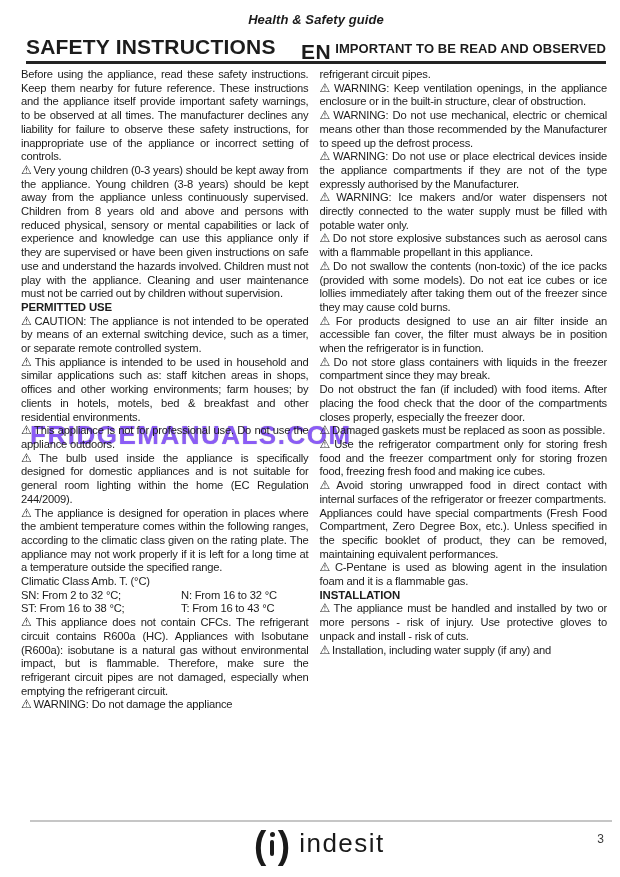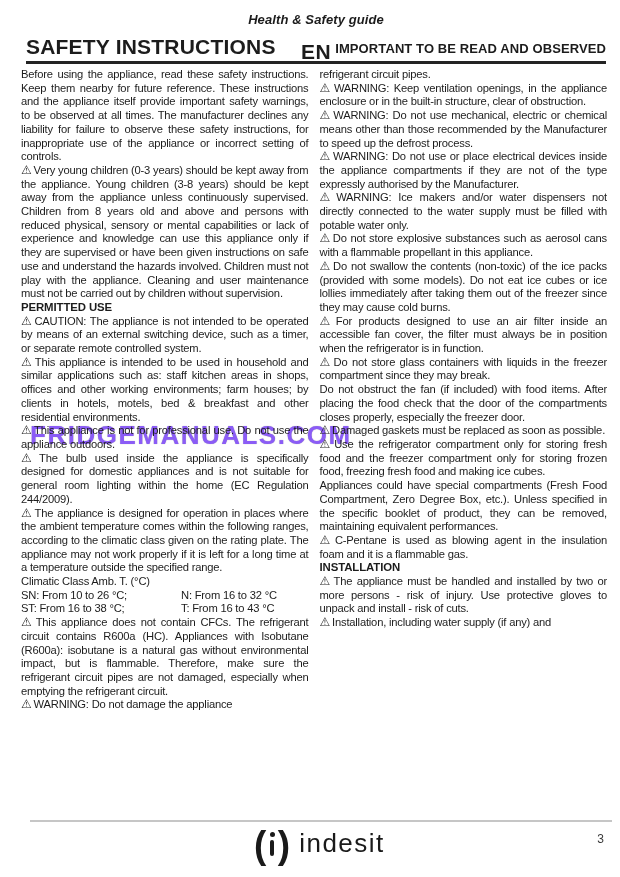--- a/index.html
+++ b/index.html
@@ -86,38 +86,39 @@
     <div class="col" id="col-left">
         <p class="para">Before using the appliance, read these safety instructions. Keep them nearby for future reference. These instructions and the appliance itself provide important safety warnings, to be observed at all times. The manufacturer declines any liability for failure to observe these safety instructions, for inappropriate use of the appliance or incorrect setting of controls.</p>
         <p class="para"><span class="warn-icon">⚠</span>Very young children (0-3 years) should be kept away from the appliance. Young children (3-8 years) should be kept away from the appliance unless continuously supervised. Children from 8 years old and above and persons with reduced physical, sensory or mental capabilities or lack of experience and knowledge can use this appliance only if they are supervised or have been given instructions on safe use and understand the hazards involved. Children must not play with the appliance. Cleaning and user maintenance must not be carried out by children without supervision.</p>
         <p class="section-heading">PERMITTED USE</p>
         <p class="para"><span class="warn-icon">⚠</span>CAUTION: The appliance is not intended to be operated by means of an external switching device, such as a timer, or separate remote controlled system.</p>
         <p class="para"><span class="warn-icon">⚠</span>This appliance is intended to be used in household and similar applications such as: staff kitchen areas in shops, offices and other working environments; farm houses; by clients in hotels, motels, bed &amp; breakfast and other residential environments.</p>
         <p class="para"><span class="warn-icon">⚠</span>This appliance is not for professional use. Do not use the appliance outdoors.</p>
         <p class="para"><span class="warn-icon">⚠</span>The bulb used inside the appliance is specifically designed for domestic appliances and is not suitable for general room lighting within the home (EC Regulation 244/2009).</p>
         <p class="para"><span class="warn-icon">⚠</span>The appliance is designed for operation in places where the ambient temperature comes within the following ranges, according to the climatic class given on the rating plate. The appliance may not work properly if it is left for a long time at a temperature outside the specified range.</p>
         <p class="para">Climatic Class Amb. T. (°C)</p>
-        <p class="para climatic-row"><span class="cl-left">SN: From 10 to 26 °C;</span><span>N: From 16 to 32 °C</span></p>
+        <p class="para climatic-row"><span class="cl-left">SN: From 2 to 32 °C;</span><span>N: From 16 to 32 °C</span></p>
         <p class="para climatic-row"><span class="cl-left">ST: From 16 to 38 °C;</span><span>T: From 16 to 43 °C</span></p>
         <p class="para"><span class="warn-icon">⚠</span>This appliance does not contain CFCs. The refrigerant circuit contains R600a (HC). Appliances with Isobutane (R600a): isobutane is a natural gas without environmental impact, but is flammable. Therefore, make sure the refrigerant circuit pipes are not damaged, especially when emptying the refrigerant circuit.</p>
         <p class="para"><span class="warn-icon">⚠</span>WARNING: Do not damage the appliance</p>
       </div>
     <div class="col" id="col-right">
         <p class="para">refrigerant circuit pipes.</p>
         <p class="para"><span class="warn-icon">⚠</span>WARNING: Keep ventilation openings, in the appliance enclosure or in the built-in structure, clear of obstruction.</p>
         <p class="para"><span class="warn-icon">⚠</span>WARNING: Do not use mechanical, electric or chemical means other than those recommended by the Manufacturer to speed up the defrost process.</p>
         <p class="para"><span class="warn-icon">⚠</span>WARNING: Do not use or place electrical devices inside the appliance compartments if they are not of the type expressly authorised by the Manufacturer.</p>
         <p class="para"><span class="warn-icon">⚠</span>WARNING: Ice makers and/or water dispensers not directly connected to the water supply must be filled with potable water only.</p>
         <p class="para"><span class="warn-icon">⚠</span>Do not store explosive substances such as aerosol cans with a flammable propellant in this appliance.</p>
         <p class="para"><span class="warn-icon">⚠</span>Do not swallow the contents (non-toxic) of the ice packs (provided with some models). Do not eat ice cubes or ice lollies immediately after taking them out of the freezer since they may cause cold burns.</p>
         <p class="para"><span class="warn-icon">⚠</span>For products designed to use an air filter inside an accessible fan cover, the filter must always be in position when the refrigerator is in function.</p>
         <p class="para"><span class="warn-icon">⚠</span>Do not store glass containers with liquids in the freezer compartment since they may break.</p>
         <p class="para">Do not obstruct the fan (if included) with food items. After placing the food check that the door of the compartments closes properly, especially the freezer door.</p>
         <p class="para"><span class="warn-icon">⚠</span>Damaged gaskets must be replaced as soon as possible.</p>
         <p class="para"><span class="warn-icon">⚠</span>Use the refrigerator compartment only for storing fresh food and the freezer compartment only for storing frozen food, freezing fresh food and making ice cubes.</p>
+        <p class="para"><span class="warn-icon">⚠</span>Avoid storing unwrapped food in direct contact with internal surfaces of the refrigerator or freezer compartments.</p>
         <p class="para">Appliances could have special compartments (Fresh Food Compartment, Zero Degree Box, etc.). Unless specified in the specific booklet of product, they can be removed, maintaining equivalent performances.</p>
         <p class="para"><span class="warn-icon">⚠</span>C-Pentane is used as blowing agent in the insulation foam and it is a flammable gas.</p>
         <p class="section-heading">INSTALLATION</p>
         <p class="para"><span class="warn-icon">⚠</span>The appliance must be handled and installed by two or more persons - risk of injury. Use protective gloves to unpack and install - risk of cuts.</p>
         <p class="para"><span class="warn-icon">⚠</span>Installation, including water supply (if any) and</p>
       </div>
   </main>
 
   <div class="footer-rule"></div>
   <div class="brand">

